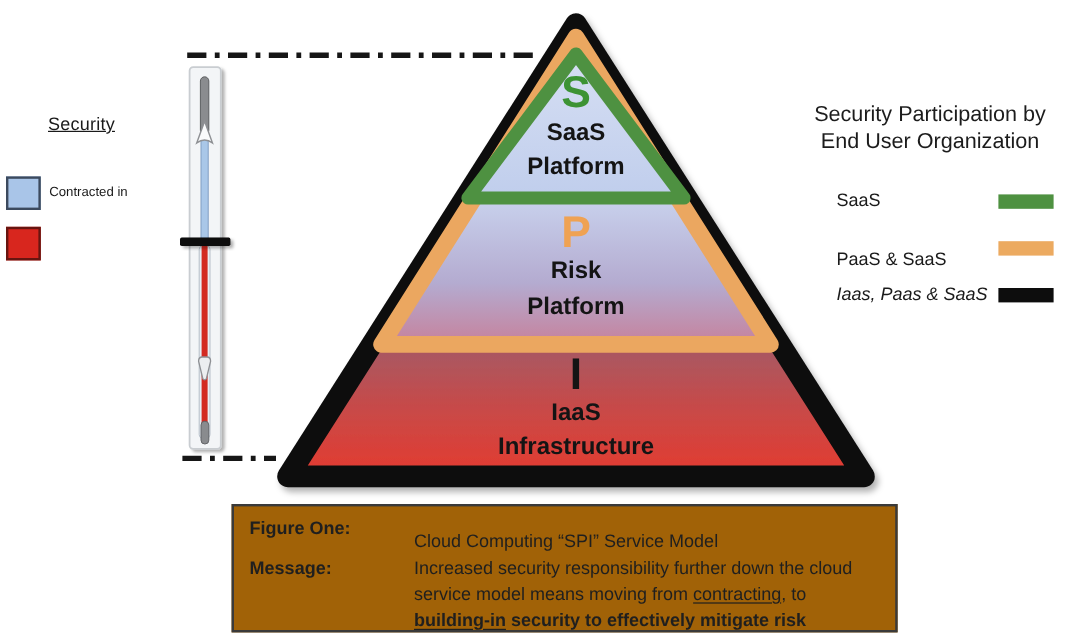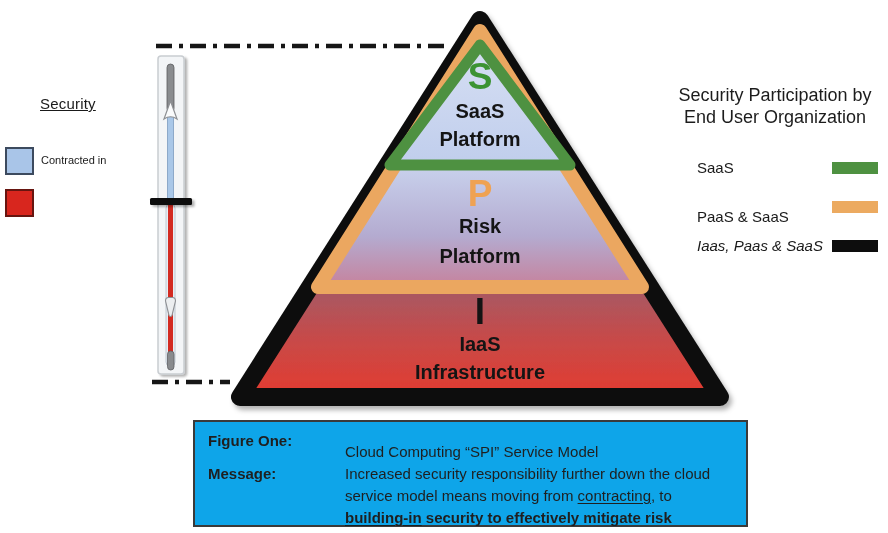--- a/index.html
+++ b/index.html
@@ -15,21 +15,21 @@
   .lg-label{position:absolute;left:36px;top:4px;font-size:11px;line-height:19px;width:110px;}
   
   .rp-title{left:660px;top:85px;width:230px;text-align:center;font-size:18px;line-height:21.5px;color:#1c1c1c;}
   .rp-row-label{font-size:15px;}
   .rp-bar{width:46px;height:12px;}
   
   .pyr{left:480px;transform:translateX(-50%);font-weight:700;white-space:nowrap;text-align:center;line-height:1;}
   .pyr-letter{font-size:37px;}
   .pyr-word{font-size:20px;color:#141414;}
   
-  .cap-box{left:193px;top:420px;width:551px;height:103px;border:2px solid #3a3a3a;background:#0ea5e9;}
+  .cap-box{left:193px;top:420px;width:551px;height:103px;border:2px solid #3a3a3a;background:#a16207;}
   .cap-label{position:absolute;left:13px;font-size:15px;font-weight:700;color:#1f1f1f;}
   .cap-text{position:absolute;left:150px;font-size:15px;color:#1f1f1f;white-space:nowrap;}
   .cap-text u{text-underline-offset:2px;}
 </style>
 </head>
 <body>
 
 <div class="stage">
 
   <svg class="abs" style="left:0;top:0;" width="888" height="533" viewBox="0 0 888 533">

